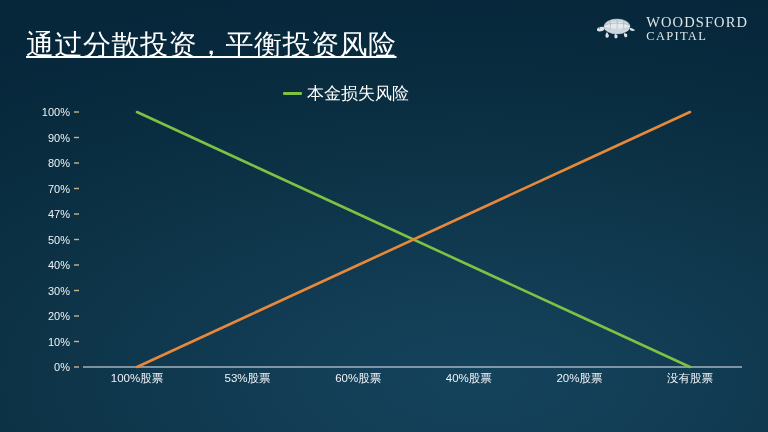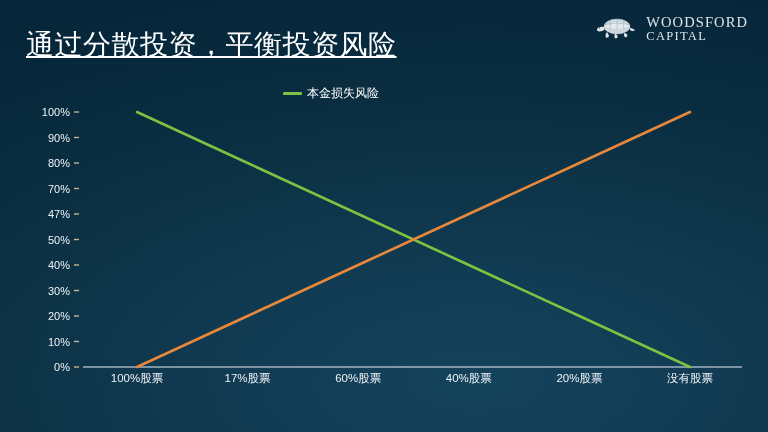--- a/index.html
+++ b/index.html
@@ -85,21 +85,21 @@
     align-items: center;
     gap: 5px;
   }
   .legend-swatch {
     width: 19px;
     height: 3px;
     border-radius: 1px;
     display: block;
   }
   .legend-label {
-    font-size: 12px;
+    font-size: 17px;
     color: #ffffff;
     white-space: nowrap;
   }
 
   
   #chart {
     position: absolute;
     left: 0;
     top: 0;
     width: 768px;
@@ -214,20 +214,20 @@
       <div class="y-label" style="top: 239.5px;">50%</div>
       <div class="y-label" style="top: 214px;">47%</div>
       <div class="y-label" style="top: 188.5px;">70%</div>
       <div class="y-label" style="top: 163px;">80%</div>
       <div class="y-label" style="top: 137.5px;">90%</div>
       <div class="y-label" style="top: 112px;">100%</div>
     </div>
 
   <div id="x-labels">
       <div class="x-label" style="left: 137px;">100%股票</div>
-      <div class="x-label" style="left: 247.6px;">17%股票</div>
+      <div class="x-label" style="left: 247.6px;">53%股票</div>
       <div class="x-label" style="left: 358.2px;">60%股票</div>
       <div class="x-label" style="left: 468.8px;">40%股票</div>
       <div class="x-label" style="left: 579.4px;">20%股票</div>
       <div class="x-label" style="left: 690px;">没有股票</div>
     </div>
 
 </div>
 
 </body></html>

